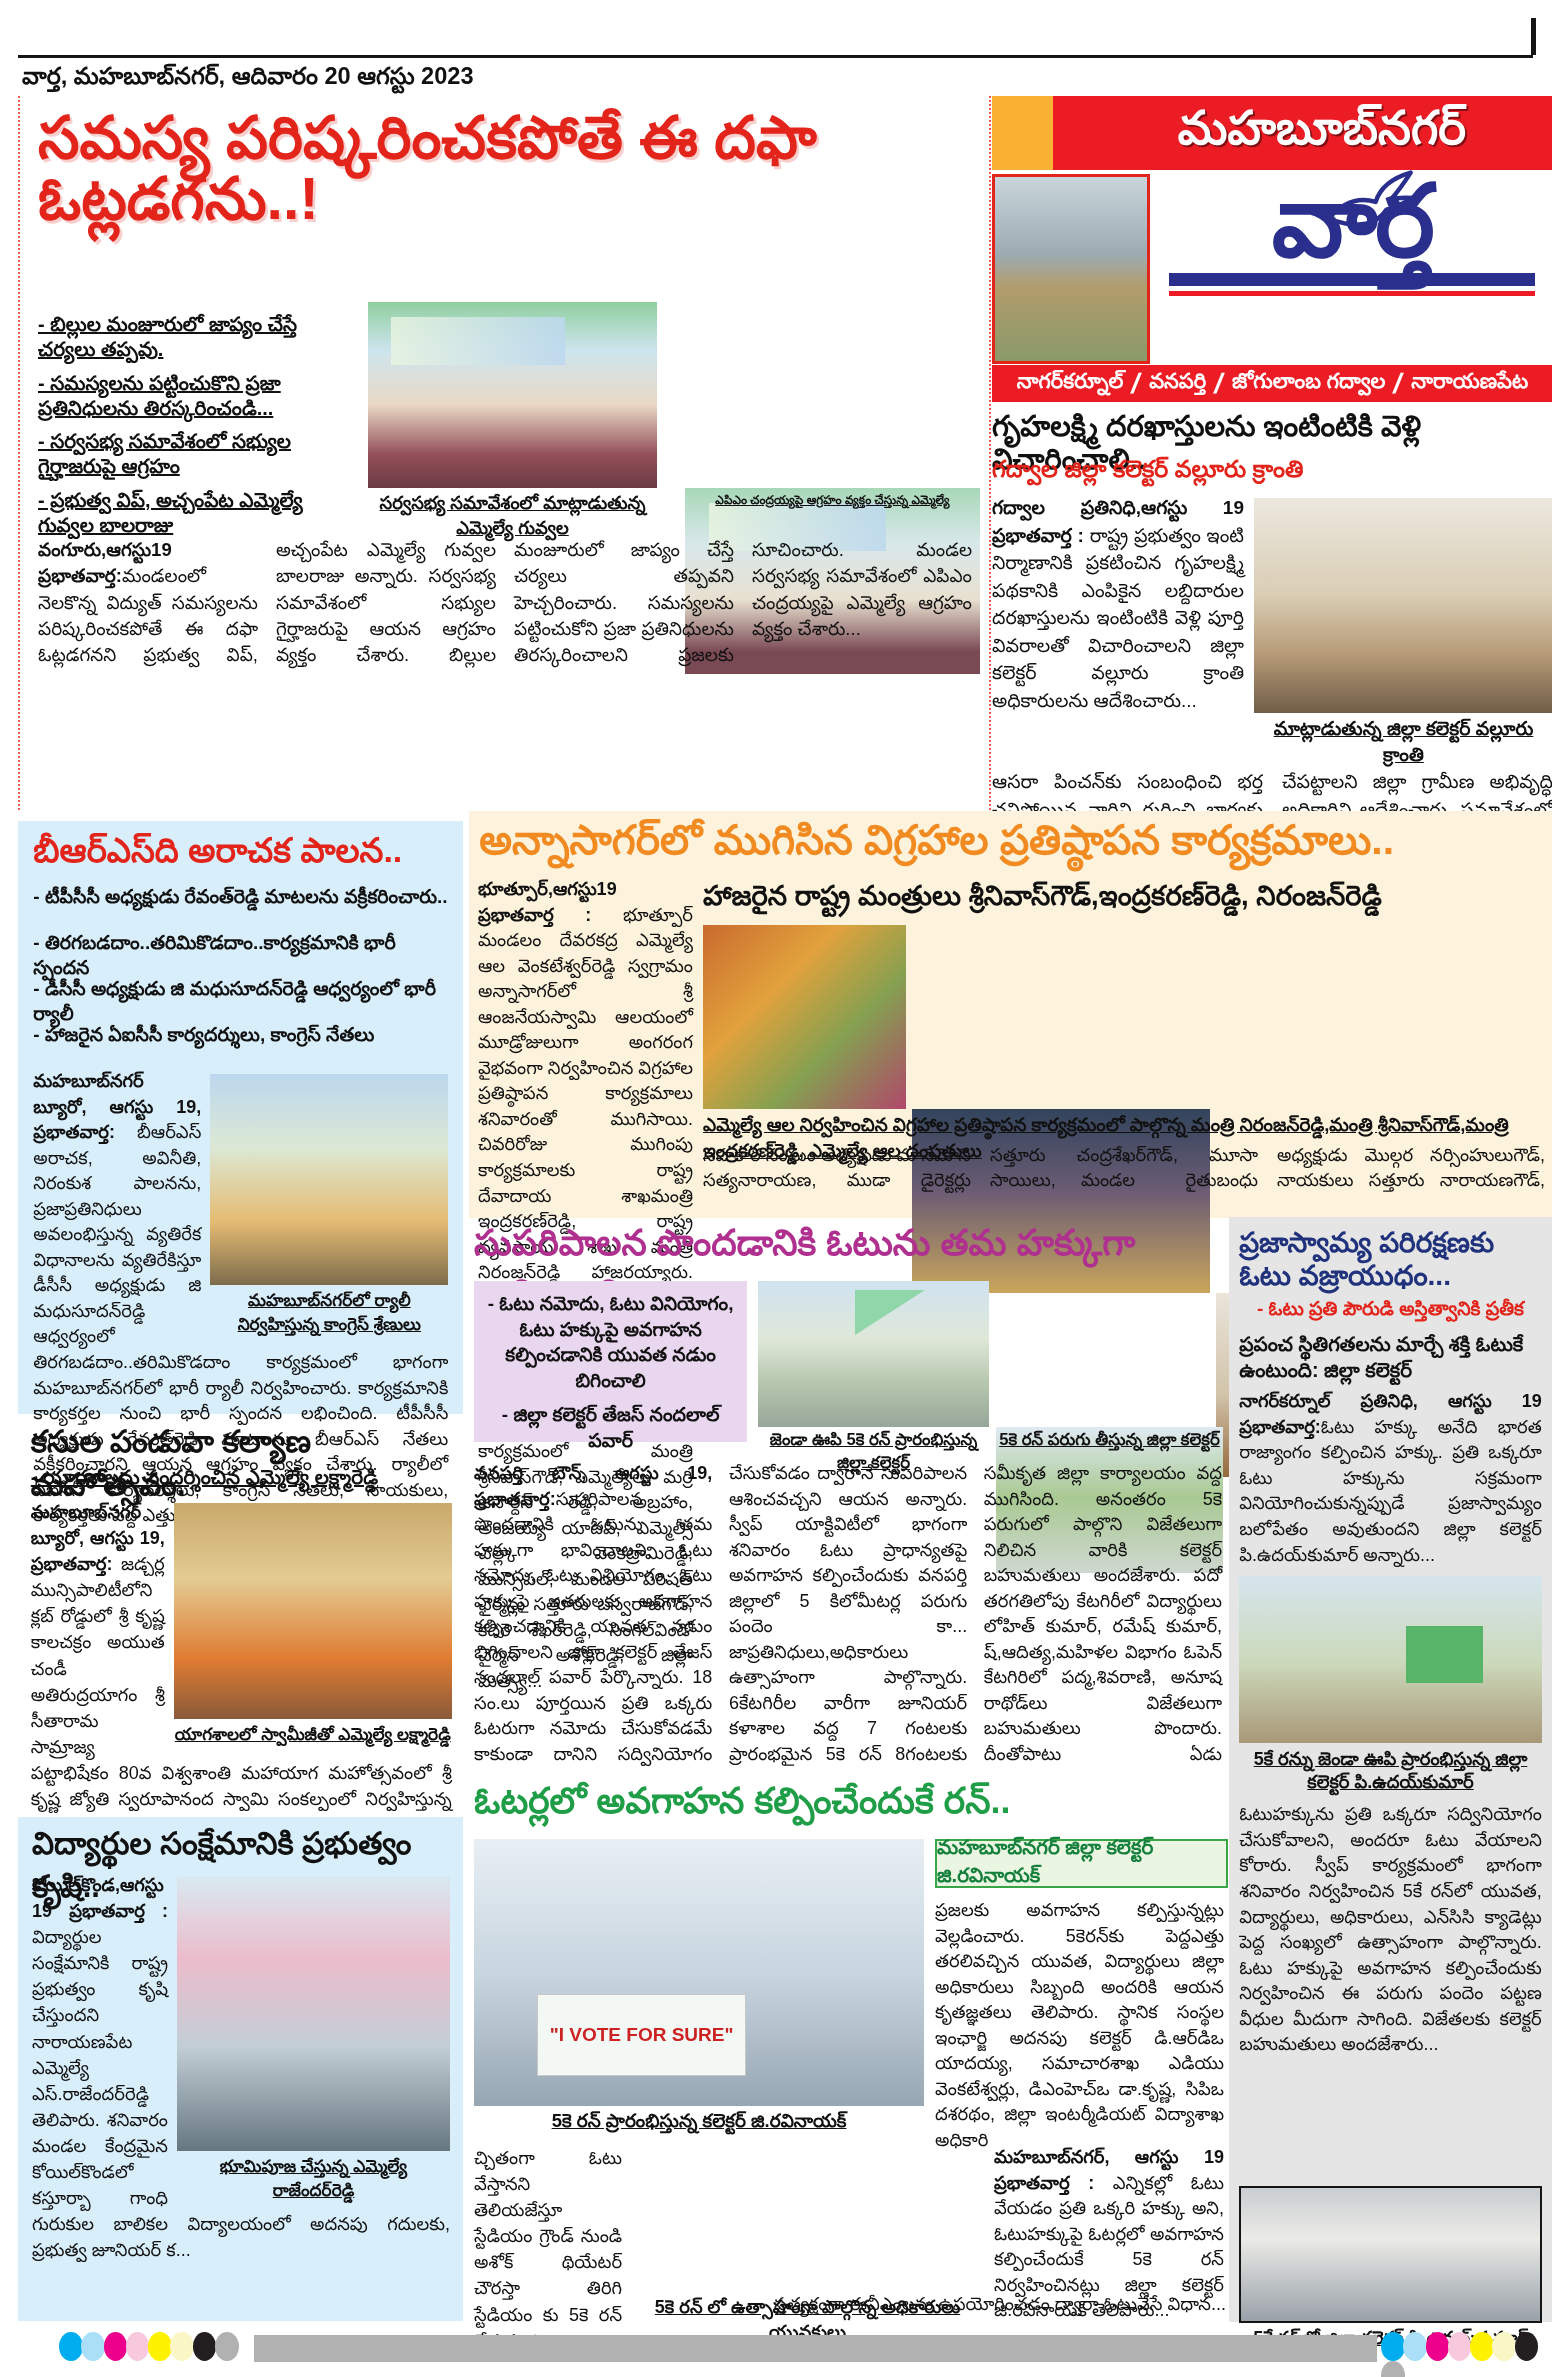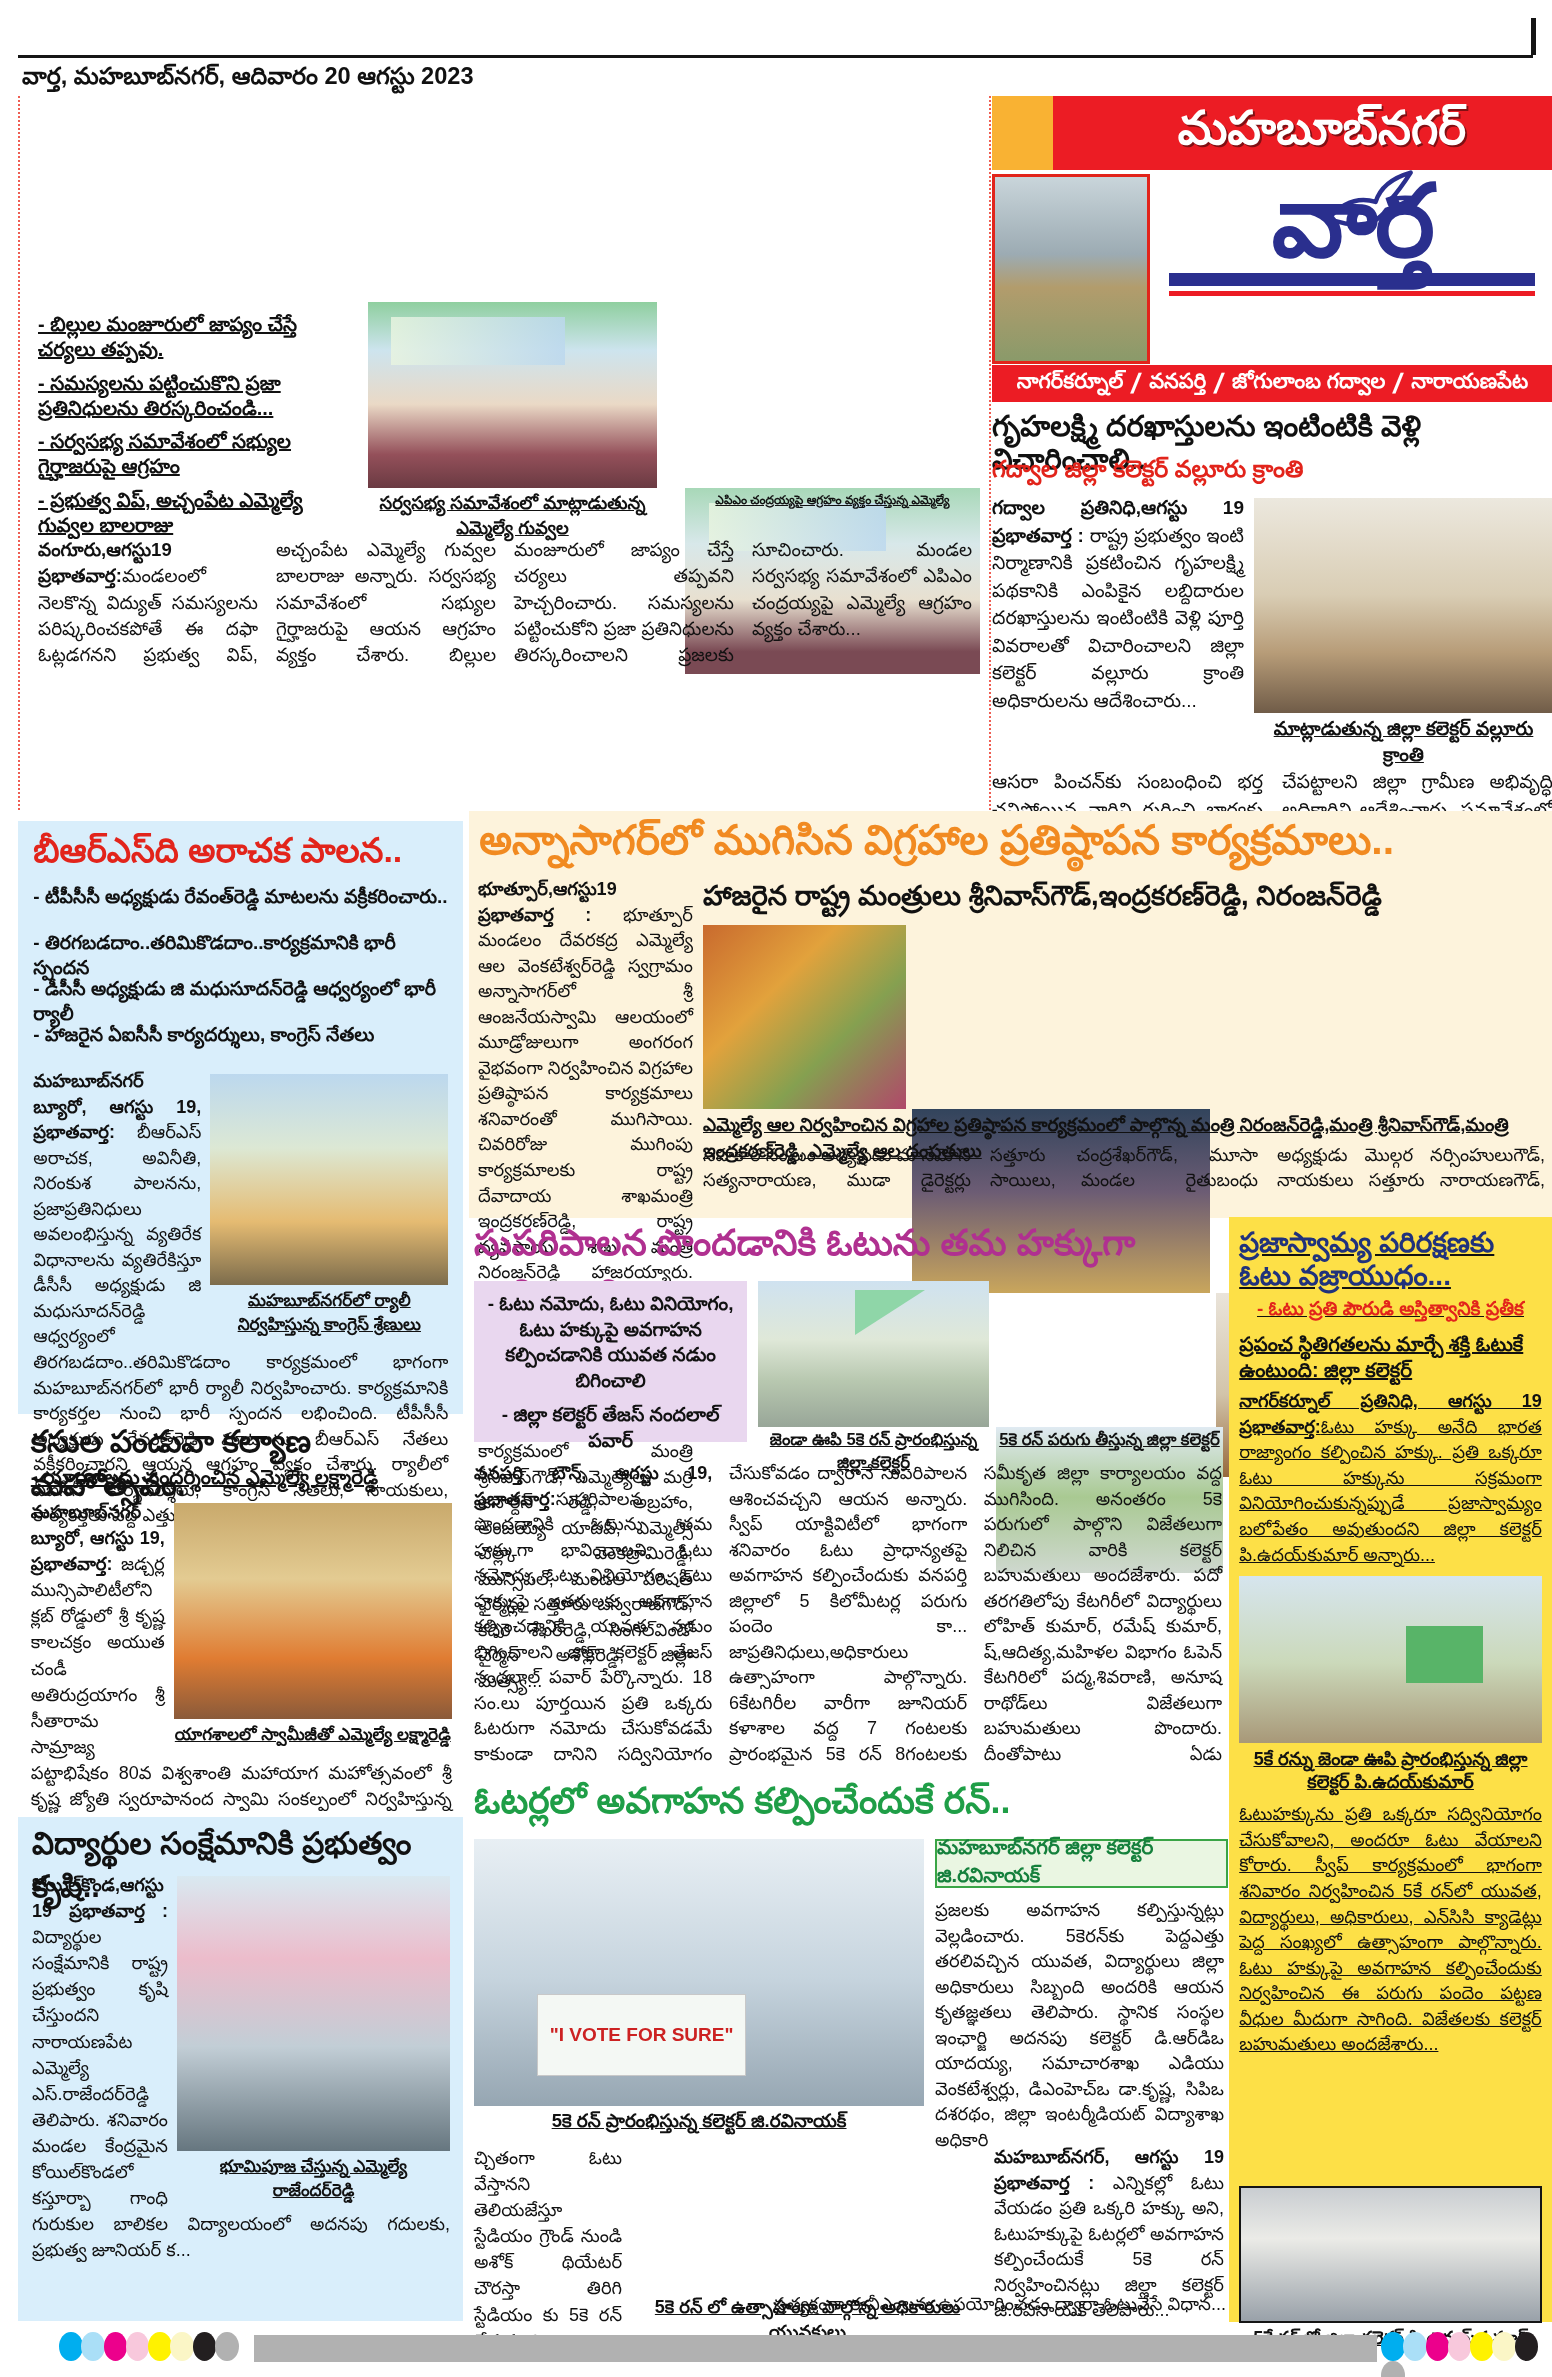--- a/index.html
+++ b/index.html
@@ -112,21 +112,21 @@
   .ph-ivote{background:linear-gradient(180deg,#e8eff4 0%,#c6d4de 52%,#96a6b2 100%);}
   #run-ph1 .ivban{position:absolute;left:14%;top:58%;width:46%;height:30%;background:#f4f8f4;border:1.9px solid #c8c8c8;display:flex;align-items:center;justify-content:center;font-size:19px;font-weight:bold;color:#cc2222;text-align:center;}
   #run-cap1{left:5.1px;top:335px;width:450px;font-size:18.5px;}
   #run-gbox{left:466px;top:64px;width:289px;height:45px;background:#eaf6e2;border:2.6px solid #3aa546;display:flex;align-items:center;justify-content:center;font-size:20px;font-weight:bold;color:#15803c;}
   #run-bodyR{left:466px;top:123px;width:289px;height:238px;font-size:18px;line-height:1.42;}
   #run-tail{left:5.1px;top:370px;width:148px;height:166px;font-size:18px;line-height:1.45;}
   #run-cap2{left:161px;top:522px;width:355px;font-size:18px;}
   #run-bodyL{left:525px;top:370px;width:230px;height:166px;font-size:18px;line-height:1.42;}
   #run-bottom-line{left:613px;top:2294px;width:613px;font-size:18px;text-align:right;}
   
-  #pj{left:1229px;top:1217px;width:323px;height:1105px;background:#fde047;box-sizing:border-box;padding:9px 10.2px;text-decoration:underline;}
+  #pj{left:1229px;top:1217px;width:323px;height:1105px;background:#e5e5e5;box-sizing:border-box;padding:9px 10.2px;}
   #pj-head{font-size:28px;font-weight:bold;color:#20327c;line-height:1.18;}
   #pj-bullet{font-size:19px;font-weight:bold;color:#e2241b;text-align:center;margin-top:6.4px;}
   #pj-sub{font-size:20px;font-weight:bold;margin-top:6.4px;line-height:1.3;}
   #pj-body1{font-size:18px;line-height:1.42;margin-top:6.4px;}
   #pj-ph1{width:303px;height:167px;margin-top:7.7px;}
   .ph-flagoff{background:linear-gradient(180deg,#d6e5ee 0%,#cbd9ba 52%,#a89878 100%);}
   #pj-ph1 .flag{position:absolute;left:55%;top:30%;width:77px;height:57px;background:#58b468;}
   #pj-cap1{font-size:18px;margin-top:5.1px;line-height:1.3;}
   #pj-body2{font-size:18px;line-height:1.42;margin-top:7.7px;height:377px;overflow:hidden;}
   #pj-ph2{width:299px;height:133px;border:2.6px solid #151515;margin-top:6.4px;}
@@ -141,20 +141,21 @@
 </head>
 <body>
 
 <div id="page">
 
   <div class="abs" id="corner-tick"></div>
   <div class="abs" id="top-rule"></div>
   <div class="abs" id="edition-line">వార్త, మహబూబ్‌నగర్, ఆదివారం 20 ఆగస్టు 2023</div>
 
   <div class="abs" id="lead">
+    <div class="abs" id="lead-headline">సమస్య పరిష్కరించకపోతే ఈ దఫా ఓట్లడగను..!</div>
     <div class="abs lead-bullet" style="top:216px;">- బిల్లుల మంజూరులో జాప్యం చేస్తే చర్యలు తప్పవు.</div>
     <div class="abs lead-bullet" style="top:275px;">- సమస్యలను పట్టించుకొని ప్రజా ప్రతినిధులను తిరస్కరించండి...</div>
     <div class="abs lead-bullet" style="top:333px;">- సర్వసభ్య సమావేశంలో సభ్యుల గైర్హాజరుపై ఆగ్రహం</div>
     <div class="abs lead-bullet" style="top:392px;">- ప్రభుత్వ విప్, అచ్చంపేట ఎమ్మెల్యే గువ్వల బాలరాజు</div>
     <div class="abs photo ph-hall" id="lead-ph1">
         <span class="banner-strip"></span>
       </div>
     <div class="abs photo ph-hall2" id="lead-ph2">
         <span class="banner-strip"></span>
       </div>

